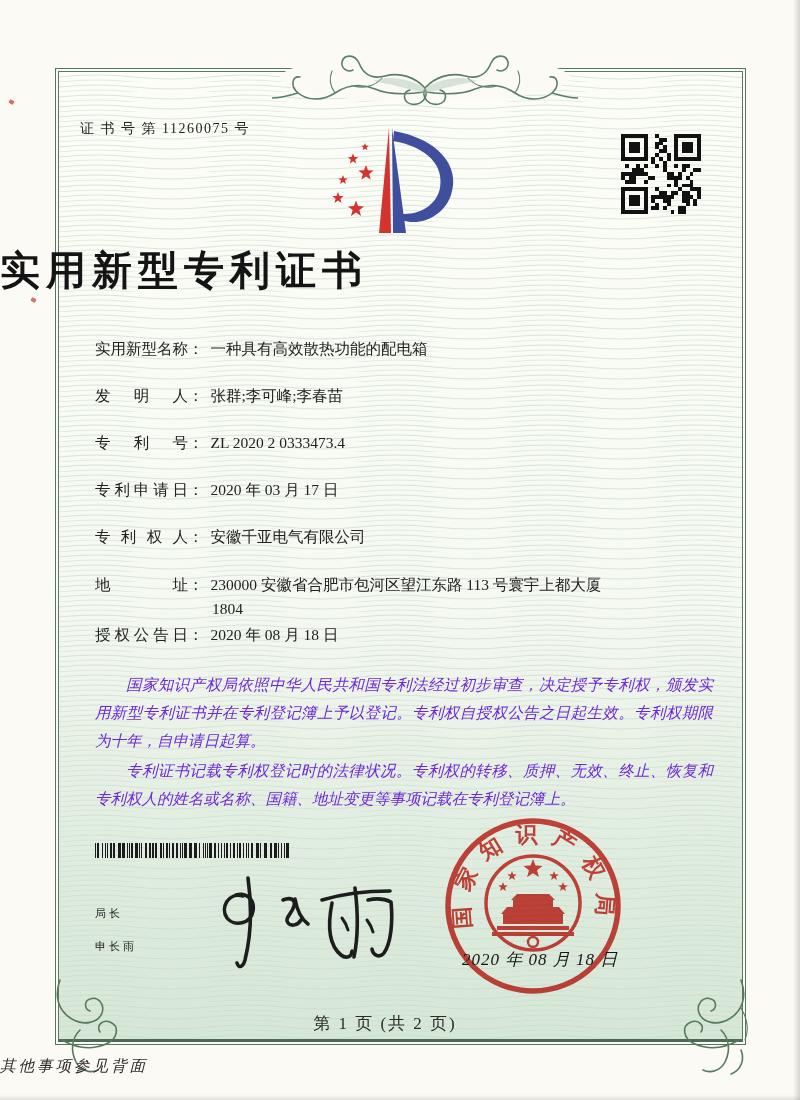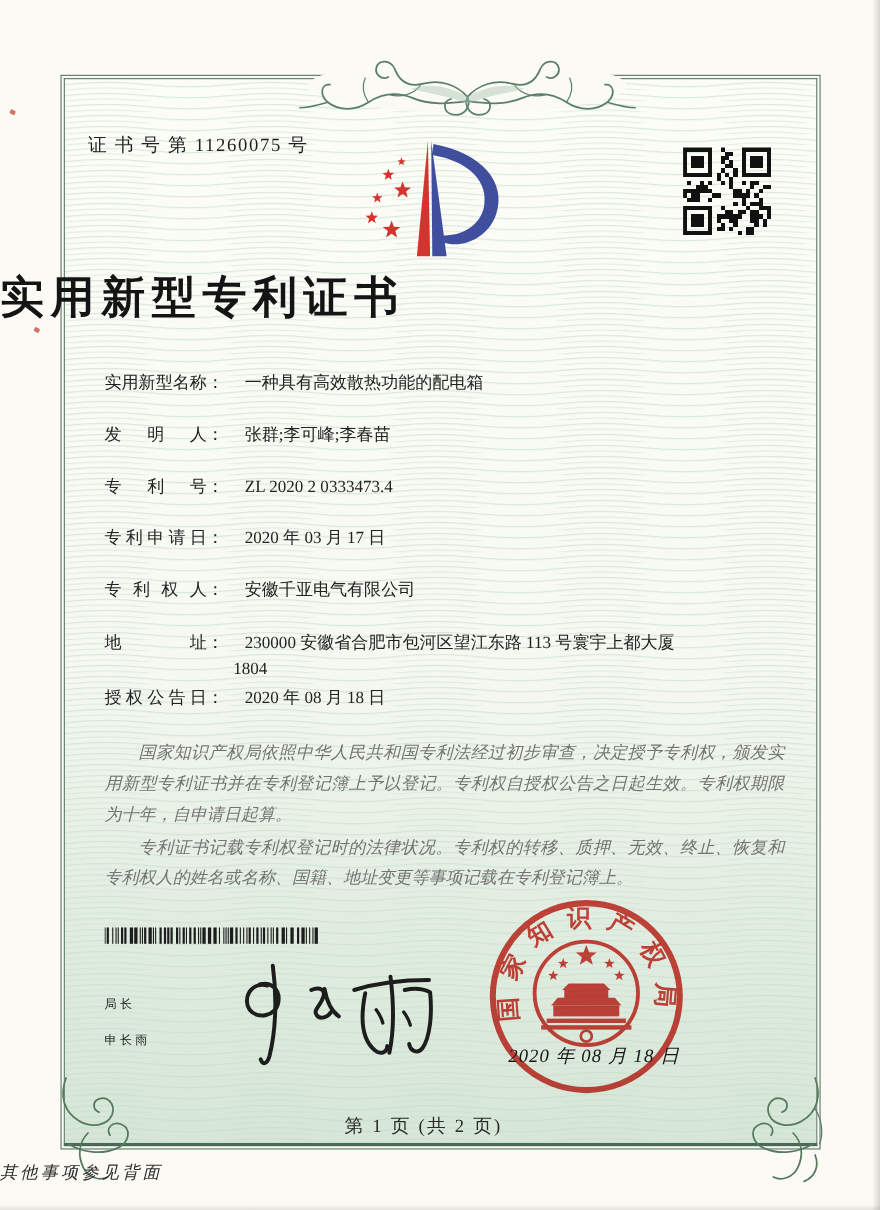--- a/index.html
+++ b/index.html
@@ -7,33 +7,33 @@
        background:#fbfaf4;font-family:"Liberation Serif","DejaVu Serif",serif;color:#2a2a2a;}
   .abs{position:absolute;}
   
   .frame-outer{position:absolute;left:55px;top:68px;width:689px;height:975px;
                border:1.5px solid #567661;}
   .frame-inner{position:absolute;inset:2px;border:1px solid #5b7a66;border-bottom:3.5px solid #4a6a55;
                background:linear-gradient(180deg,#fdfdf8 0%,#f6f9f2 55%,#ecf3e9 100%);}
   .waves,.tint{position:absolute;inset:0;width:100%;height:100%;pointer-events:none;}
   .tint{background:linear-gradient(180deg,rgba(215,232,216,0) 55%,rgba(203,224,206,.45) 82%,rgba(196,220,200,.55) 100%);}
   
-  .cert-no{left:80px;top:120px;font-size:17px;letter-spacing:1.5px;color:#1f1f1f;}
+  .cert-no{left:80px;top:120px;font-size:14px;letter-spacing:1.5px;color:#1f1f1f;}
   .title{left:0;top:243px;width:800px;font-size:40px;font-weight:700;
          letter-spacing:6px;color:#141414;}
   .fields{left:95px;top:338px;width:618px;font-size:15.5px;line-height:21px;color:#222;}
   .frow{margin-bottom:26px;white-space:nowrap;position:relative;}
   .flabel{display:inline-block;width:93px;text-align:justify;text-align-last:justify;vertical-align:top;}
   .fcolon{vertical-align:top;}
-  .fvalue{padding-left:7px;vertical-align:top;display:inline-block;white-space:normal;max-width:470px;margin-left:12px;}
+  .fvalue{padding-left:7px;vertical-align:top;display:inline-block;white-space:normal;max-width:470px;}
   .frow.addr{margin-bottom:3px;line-height:24px;}
   .addr2{margin-left:117px;}
   .pair2{position:absolute;left:303px;top:0;}
   .paras{margin-top:9px;width:618px;white-space:normal;font-style:italic;line-height:28px;
-         font-size:15.5px;color:#737373;}
+         font-size:15.5px;color:#6d28d9;}
   .paras p{margin:0 0 2px 0;text-indent:2em;text-align:justify;}
   
   .issuer{left:95px;top:897px;font-size:11px;line-height:33px;letter-spacing:3px;color:#1c1c1c;}
   .seal-date{left:462px;top:948px;width:200px;font-size:17px;letter-spacing:1px;color:#161616;
              font-style:italic;z-index:6;}
   .page-info{left:0;top:1012px;width:770px;text-align:center;font-size:17px;letter-spacing:2px;color:#2b2b2b;}
   .back-note{left:0;top:1056px;width:760px;font-size:15.5px;font-style:italic;
              letter-spacing:3px;color:#2b2b2b;}
   
   svg{display:block;}

